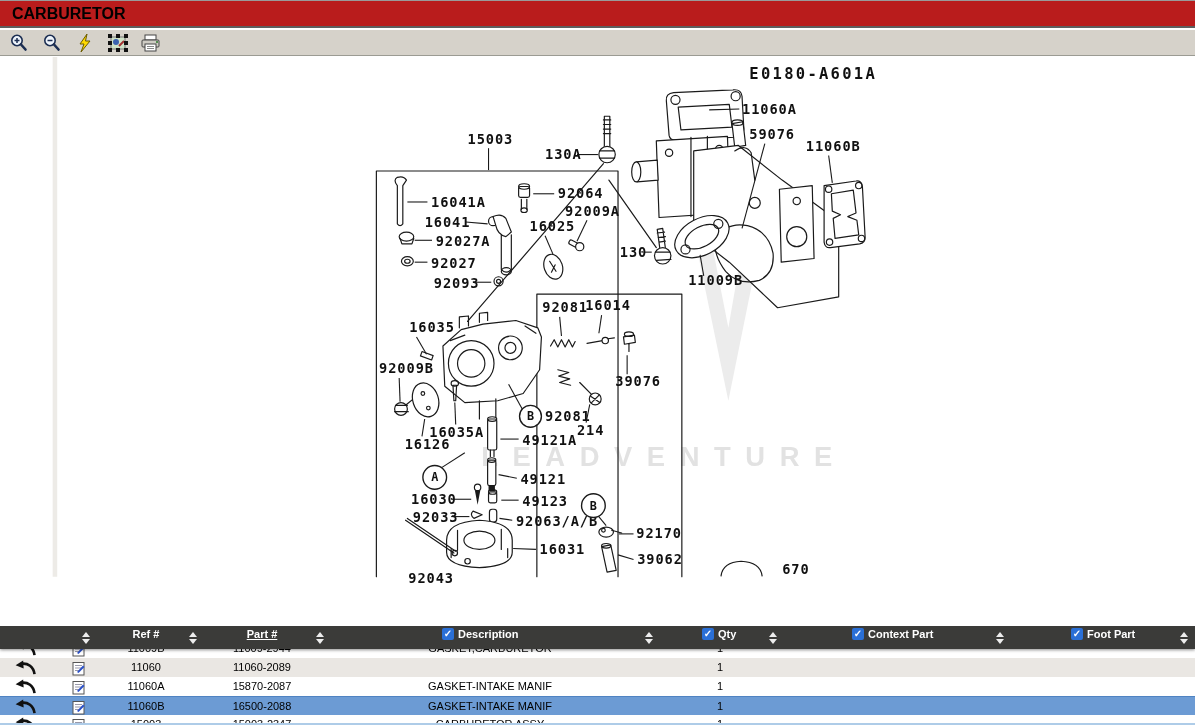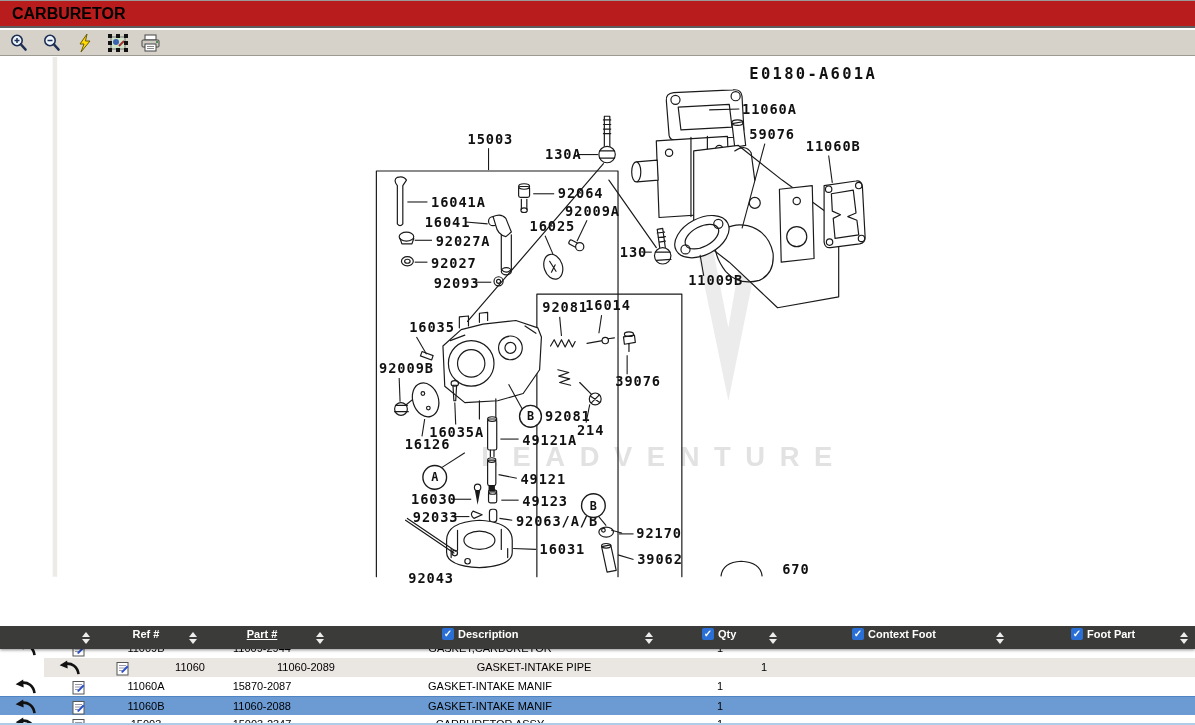--- a/index.html
+++ b/index.html
@@ -362,21 +362,21 @@
       <span class="hcell" style="left: 702px;">
         <span class="cb" style="background: rgb(42, 111, 214);">✓</span>
         <span>Qty</span>
       </span>
       <span class="sortbtn" style="left: 767px;">
         <span class="tri-up"></span>
         <span class="tri-down"></span>
       </span>
       <span class="hcell" style="left: 852px;">
         <span class="cb" style="background: rgb(42, 111, 214);">✓</span>
-        <span>Context Foot</span>
+        <span>Context Part</span>
       </span>
       <span class="sortbtn" style="left: 994px;">
         <span class="tri-up"></span>
         <span class="tri-down"></span>
       </span>
       <span class="hcell" style="left: 1071px;">
         <span class="cb" style="background: rgb(42, 111, 214);">✓</span>
         <span>Foot Part</span>
       </span>
       <span class="sortbtn" style="left: 1178px;">
@@ -395,33 +395,32 @@
             <path d="M3,5.5 H10 M3,8 H10 M3,10.5 H7" stroke="#99a" fill="none"></path>
             <path d="M5,12 L11,5.5 L12.5,7 L6.5,13 Z" fill="#2b50c8"></path>
           </svg></span>
         <span class="cell c-ref">11009B</span>
         <span class="cell c-part">11009-2944</span>
         <span class="cell c-desc">GASKET,CARBURETOR</span>
         <span class="cell c-qty">1</span>
         <span class="cell c-ctx"></span>
         <span class="cell c-foot"></span>
       </div>
-      <div class="grow" style="background: rgb(234, 231, 227); margin-left: 44px;">
+      <div class="grow" style="background: rgb(234, 231, 227);">
         <span class="rowarrow"><svg width="24" height="17" viewBox="0 0 24 18">
             <path d="M21,16 C20,8 14,4 7,5" fill="none" stroke="#111" stroke-width="2.8"></path>
             <polygon points="9,1.5 1,6.5 9.5,10" fill="#111"></polygon>
           </svg></span>
         <span class="rowdoc"><svg width="14" height="16" viewBox="0 0 14 16">
             <rect x="1" y="2.5" width="11" height="12.5" fill="#fff" stroke="#555"></rect>
             <path d="M3,5.5 H10 M3,8 H10 M3,10.5 H7" stroke="#99a" fill="none"></path>
             <path d="M5,12 L11,5.5 L12.5,7 L6.5,13 Z" fill="#2b50c8"></path>
           </svg></span>
         <span class="cell c-ref">11060</span>
         <span class="cell c-part">11060-2089</span>
-        <span class="cell c-desc">GASKET-INTAKE PIPE</span>
         <span class="cell c-qty">1</span>
         <span class="cell c-ctx"></span>
         <span class="cell c-foot"></span>
       </div>
       <div class="grow">
         <span class="rowarrow"><svg width="24" height="17" viewBox="0 0 24 18">
             <path d="M21,16 C20,8 14,4 7,5" fill="none" stroke="#111" stroke-width="2.8"></path>
             <polygon points="9,1.5 1,6.5 9.5,10" fill="#111"></polygon>
           </svg></span>
         <span class="rowdoc"><svg width="14" height="16" viewBox="0 0 14 16">
@@ -440,21 +439,21 @@
         <span class="rowarrow"><svg width="24" height="17" viewBox="0 0 24 18">
             <path d="M21,16 C20,8 14,4 7,5" fill="none" stroke="#111" stroke-width="2.8"></path>
             <polygon points="9,1.5 1,6.5 9.5,10" fill="#111"></polygon>
           </svg></span>
         <span class="rowdoc"><svg width="14" height="16" viewBox="0 0 14 16">
             <rect x="1" y="2.5" width="11" height="12.5" fill="#fff" stroke="#555"></rect>
             <path d="M3,5.5 H10 M3,8 H10 M3,10.5 H7" stroke="#99a" fill="none"></path>
             <path d="M5,12 L11,5.5 L12.5,7 L6.5,13 Z" fill="#2b50c8"></path>
           </svg></span>
         <span class="cell c-ref">11060B</span>
-        <span class="cell c-part">11060-2088</span>
+        <span class="cell c-part">16500-2088</span>
         <span class="cell c-desc">GASKET-INTAKE MANIF</span>
         <span class="cell c-qty">1</span>
         <span class="cell c-ctx"></span>
         <span class="cell c-foot"></span>
       </div>
       <div class="grow">
         <span class="rowarrow"><svg width="24" height="17" viewBox="0 0 24 18">
             <path d="M21,16 C20,8 14,4 7,5" fill="none" stroke="#111" stroke-width="2.8"></path>
             <polygon points="9,1.5 1,6.5 9.5,10" fill="#111"></polygon>
           </svg></span>

